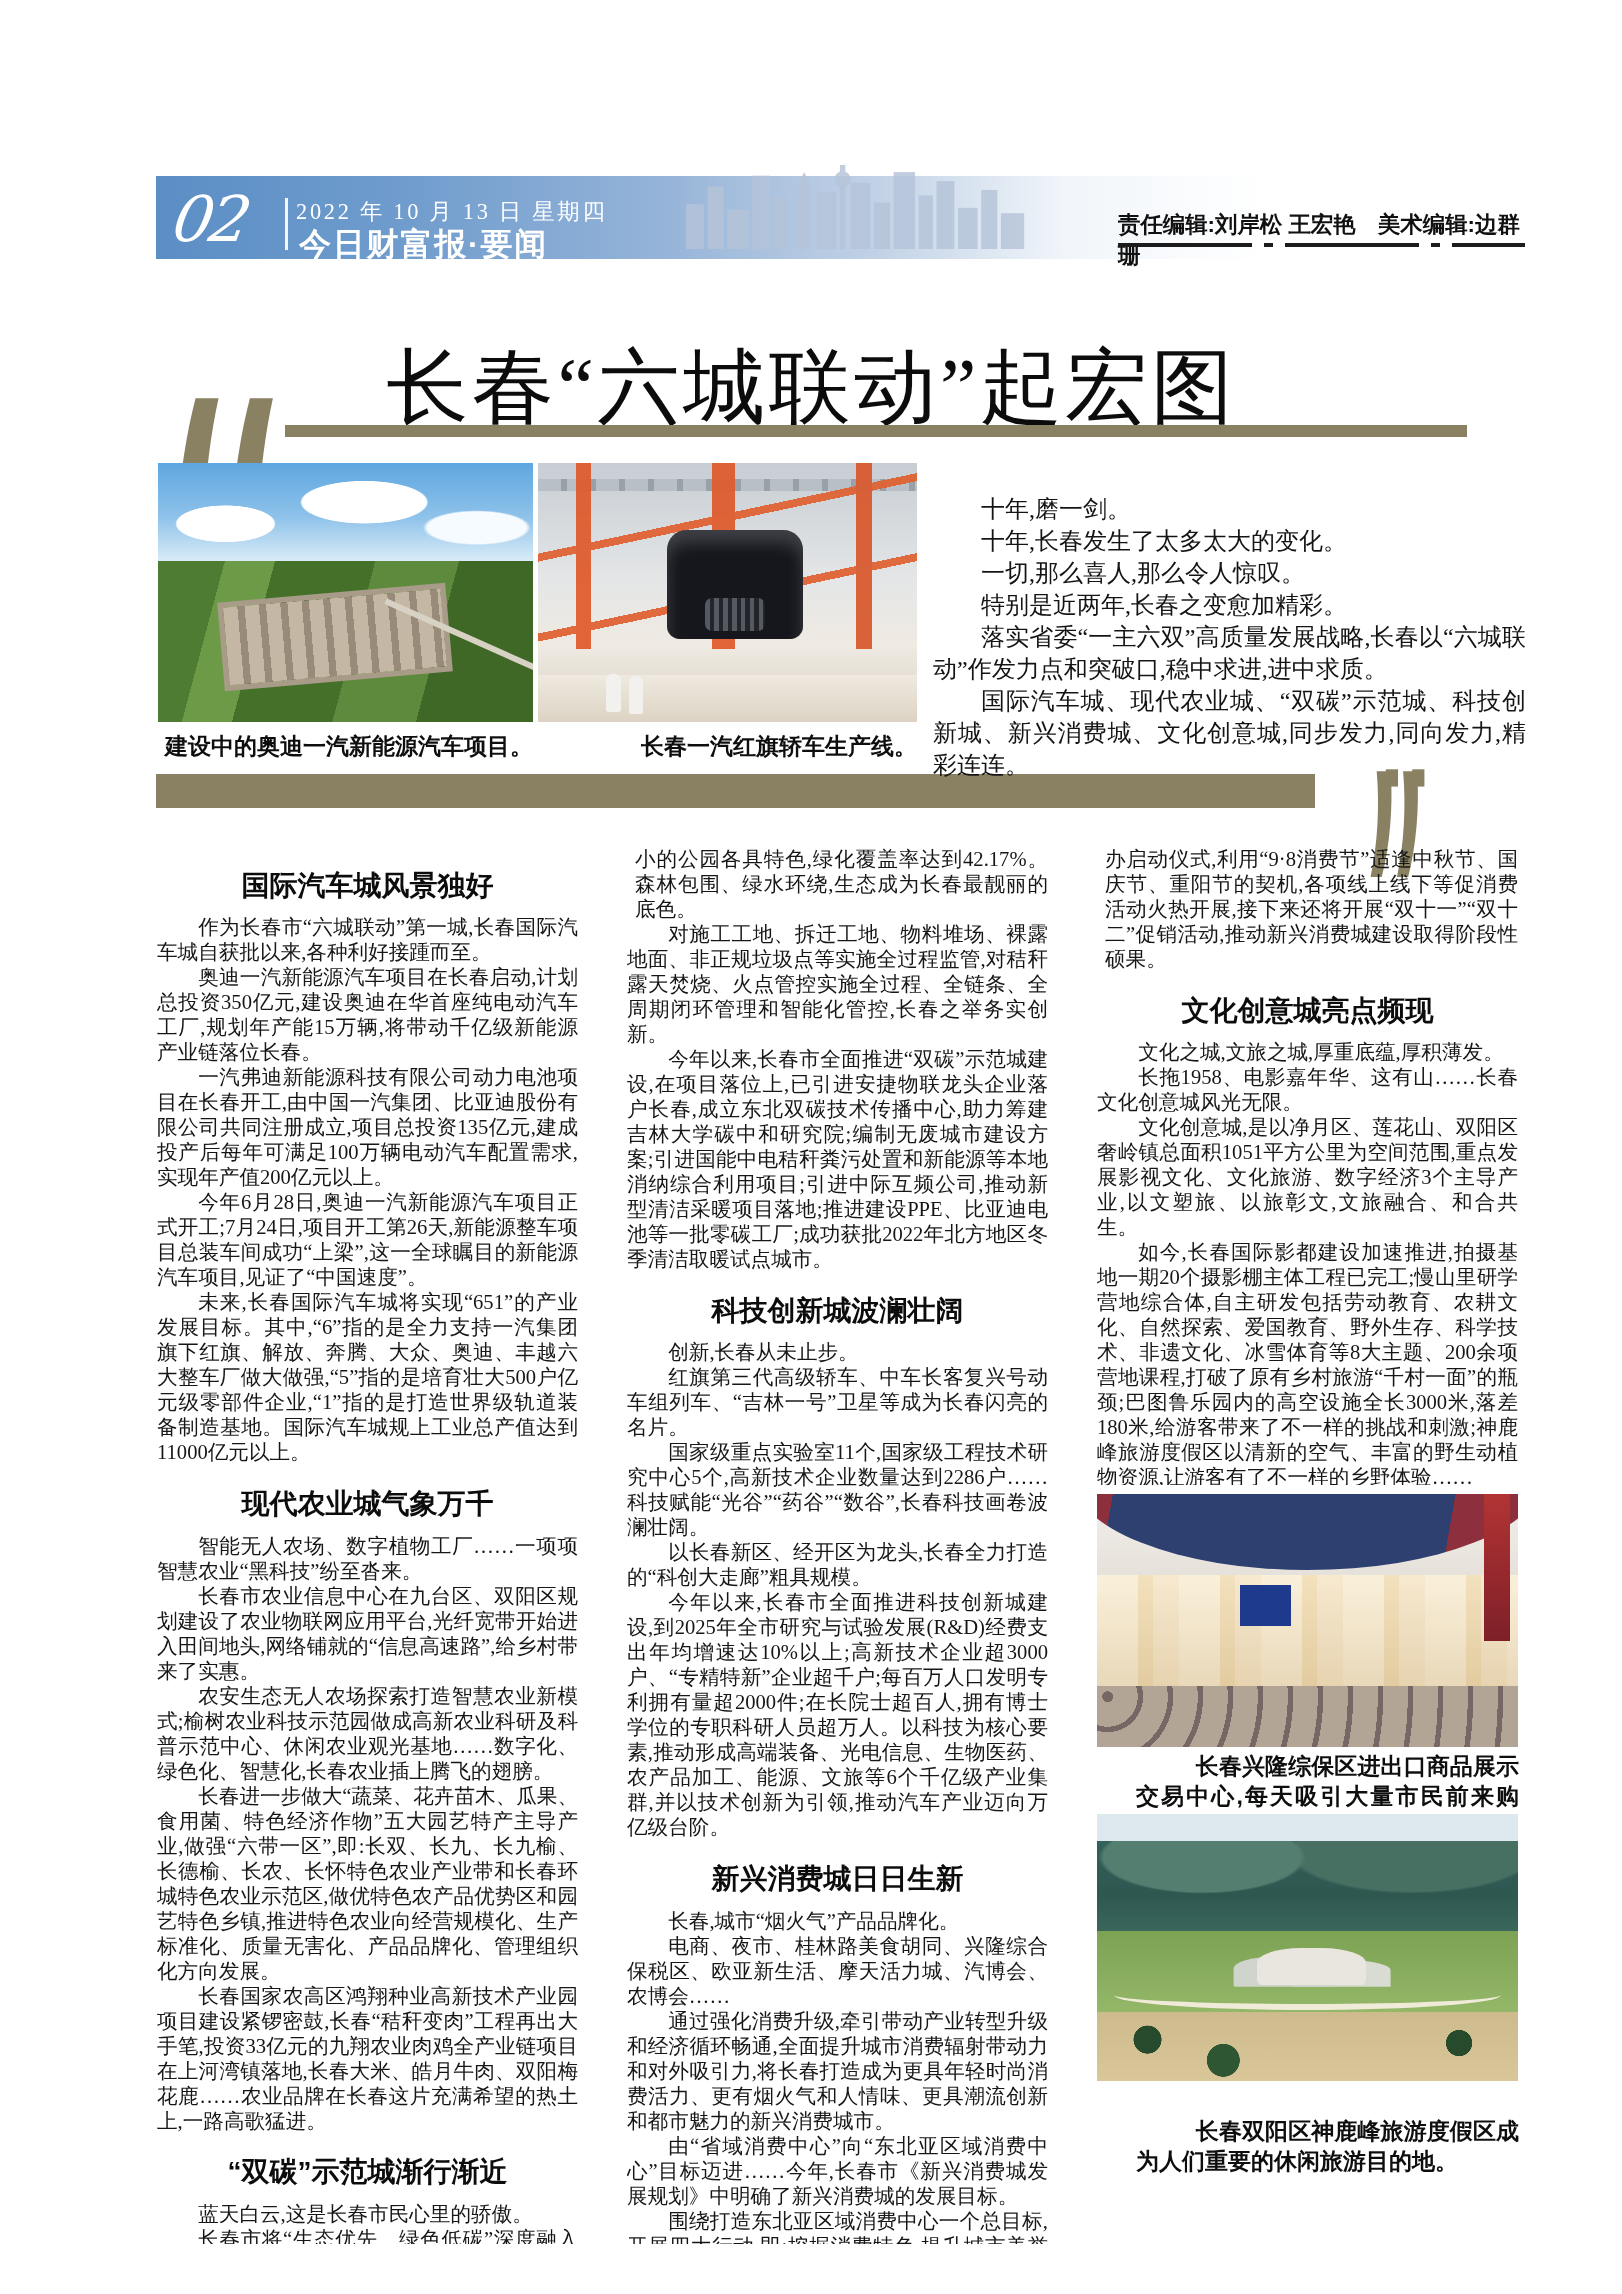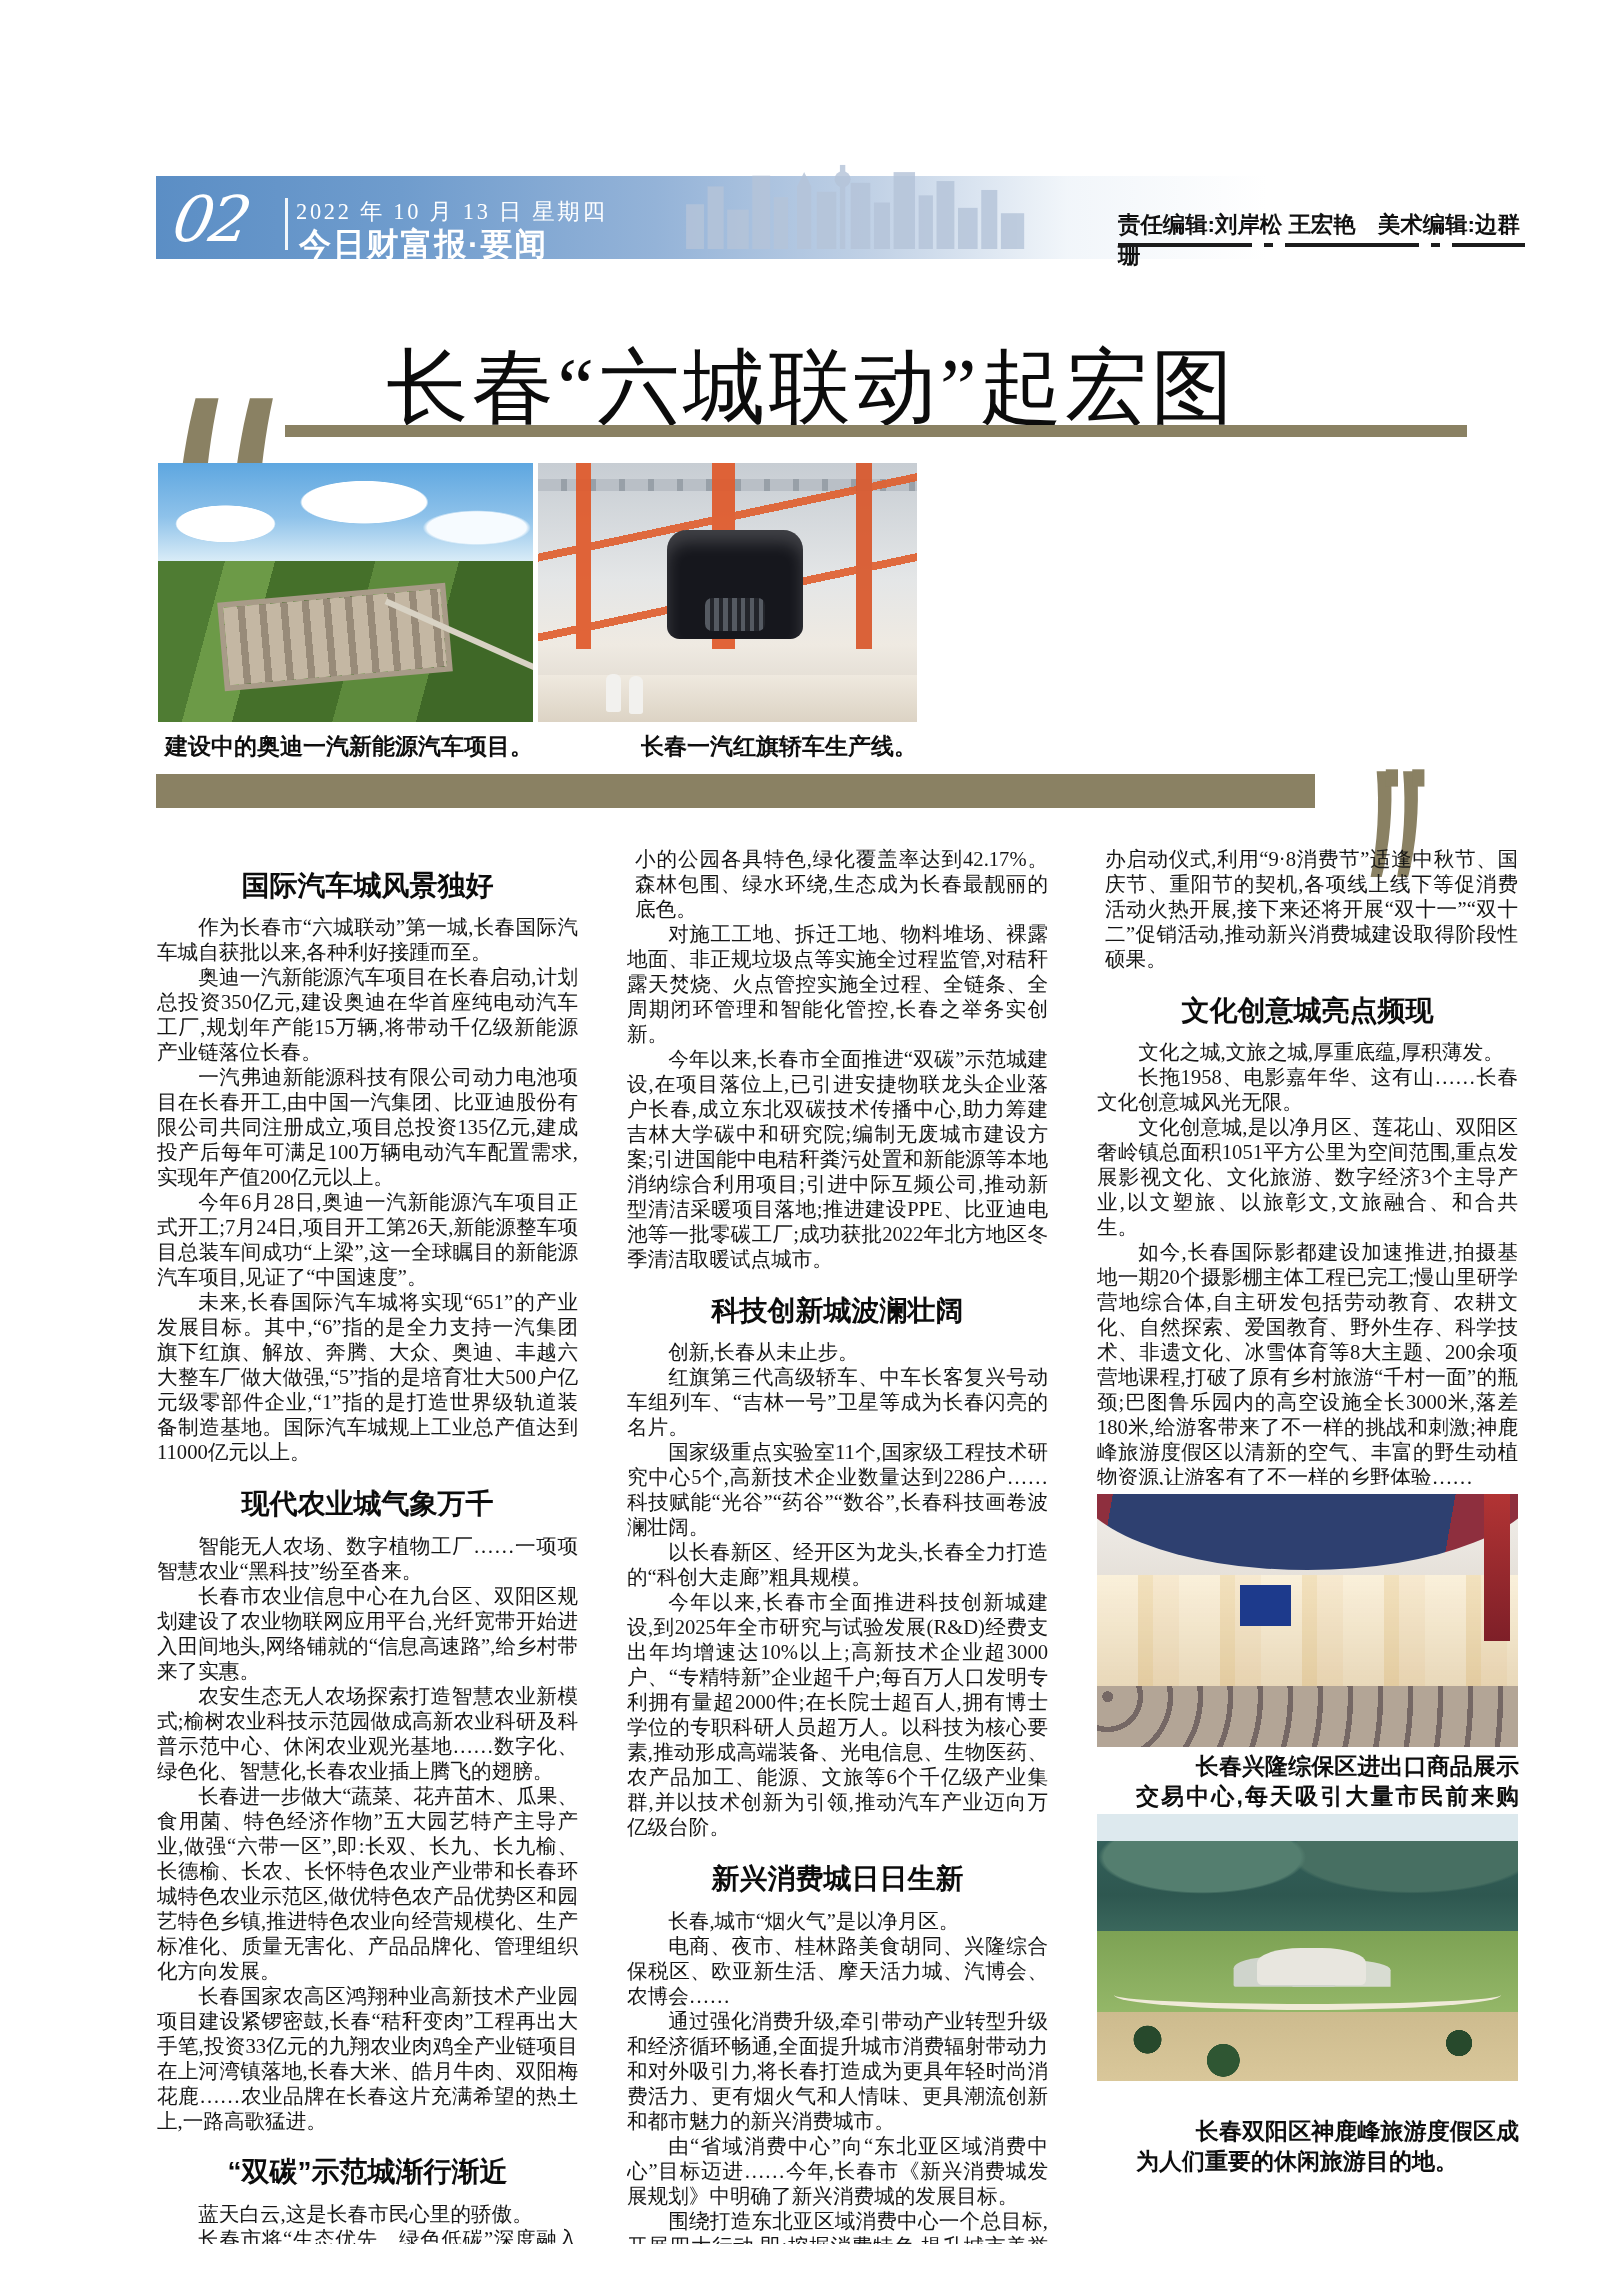--- a/index.html
+++ b/index.html
@@ -177,20 +177,28 @@
     <div class="ph2-beams"></div>
     <div class="ph2-car"></div>
     <div class="ph2-grille"></div>
     <div class="ph2-floor"></div>
     <div class="ph2-worker" style="left:18%;bottom:4%;"></div>
     <div class="ph2-worker" style="left:24%;bottom:3%;"></div>
   </div>
   <div class="caption cap1">建设中的奥迪一汽新能源汽车项目。</div>
   <div class="caption cap2">长春一汽红旗轿车生产线。</div>
 
+  <div class="intro">
+      <p>十年,磨一剑。</p>
+      <p>十年,长春发生了太多太大的变化。</p>
+      <p>一切,那么喜人,那么令人惊叹。</p>
+      <p>特别是近两年,长春之变愈加精彩。</p>
+      <p>落实省委“一主六双”高质量发展战略,长春以“六城联动”作发力点和突破口,稳中求进,进中求质。</p>
+      <p>国际汽车城、现代农业城、“双碳”示范城、科技创新城、新兴消费城、文化创意城,同步发力,同向发力,精彩连连。</p>
+    </div>
 
   <div class="col" style="left:157px;height:1397px;">
       <h3 class="sec-head">国际汽车城风景独好</h3>
       <p class="para">作为长春市“六城联动”第一城,长春国际汽车城自获批以来,各种利好接踵而至。</p>
       <p class="para">奥迪一汽新能源汽车项目在长春启动,计划总投资350亿元,建设奥迪在华首座纯电动汽车工厂,规划年产能15万辆,将带动千亿级新能源产业链落位长春。</p>
       <p class="para">一汽弗迪新能源科技有限公司动力电池项目在长春开工,由中国一汽集团、比亚迪股份有限公司共同注册成立,项目总投资135亿元,建成投产后每年可满足100万辆电动汽车配置需求,实现年产值200亿元以上。</p>
       <p class="para">今年6月28日,奥迪一汽新能源汽车项目正式开工;7月24日,项目开工第26天,新能源整车项目总装车间成功“上梁”,这一全球瞩目的新能源汽车项目,见证了“中国速度”。</p>
       <p class="para">未来,长春国际汽车城将实现“651”的产业发展目标。其中,“6”指的是全力支持一汽集团旗下红旗、解放、奔腾、大众、奥迪、丰越六大整车厂做大做强,“5”指的是培育壮大500户亿元级零部件企业,“1”指的是打造世界级轨道装备制造基地。国际汽车城规上工业总产值达到11000亿元以上。</p>
       <h3 class="sec-head">现代农业城气象万千</h3>
       <p class="para">智能无人农场、数字植物工厂……一项项智慧农业“黑科技”纷至沓来。</p>
@@ -206,21 +214,21 @@
       <p class="para cont">小的公园各具特色,绿化覆盖率达到42.17%。森林包围、绿水环绕,生态成为长春最靓丽的底色。</p>
       <p class="para">对施工工地、拆迁工地、物料堆场、裸露地面、非正规垃圾点等实施全过程监管,对秸秆露天焚烧、火点管控实施全过程、全链条、全周期闭环管理和智能化管控,长春之举务实创新。</p>
       <p class="para">今年以来,长春市全面推进“双碳”示范城建设,在项目落位上,已引进安捷物联龙头企业落户长春,成立东北双碳技术传播中心,助力筹建吉林大学碳中和研究院;编制无废城市建设方案;引进国能中电秸秆粪污处置和新能源等本地消纳综合利用项目;引进中际互频公司,推动新型清洁采暖项目落地;推进建设PPE、比亚迪电池等一批零碳工厂;成功获批2022年北方地区冬季清洁取暖试点城市。</p>
       <h3 class="sec-head">科技创新城波澜壮阔</h3>
       <p class="para">创新,长春从未止步。</p>
       <p class="para">红旗第三代高级轿车、中车长客复兴号动车组列车、“吉林一号”卫星等成为长春闪亮的名片。</p>
       <p class="para">国家级重点实验室11个,国家级工程技术研究中心5个,高新技术企业数量达到2286户……科技赋能“光谷”“药谷”“数谷”,长春科技画卷波澜壮阔。</p>
       <p class="para">以长春新区、经开区为龙头,长春全力打造的“科创大走廊”粗具规模。</p>
       <p class="para">今年以来,长春市全面推进科技创新城建设,到2025年全市研究与试验发展(R&amp;D)经费支出年均增速达10%以上;高新技术企业超3000户、“专精特新”企业超千户;每百万人口发明专利拥有量超2000件;在长院士超百人,拥有博士学位的专职科研人员超万人。以科技为核心要素,推动形成高端装备、光电信息、生物医药、农产品加工、能源、文旅等6个千亿级产业集群,并以技术创新为引领,推动汽车产业迈向万亿级台阶。</p>
       <h3 class="sec-head">新兴消费城日日生新</h3>
-      <p class="para">长春,城市“烟火气”是以净月区。</p>
+      <p class="para">长春,城市“烟火气”产品品牌化。</p>
       <p class="para">电商、夜市、桂林路美食胡同、兴隆综合保税区、欧亚新生活、摩天活力城、汽博会、农博会……</p>
       <p class="para">通过强化消费升级,牵引带动产业转型升级和经济循环畅通,全面提升城市消费辐射带动力和对外吸引力,将长春打造成为更具年轻时尚消费活力、更有烟火气和人情味、更具潮流创新和都市魅力的新兴消费城市。</p>
       <p class="para">由“省域消费中心”向“东北亚区域消费中心”目标迈进……今年,长春市《新兴消费城发展规划》中明确了新兴消费城的发展目标。</p>
       <p class="para">围绕打造东北亚区域消费中心一个总目标,开展四大行动,即:挖掘消费特色,提升城市美誉度行动;丰富消费业态,催生消费新动力行动;提升消费载体,拓展消费新平台行动;优化消费环境,营造消费新氛围行动。为推进新兴消费城建设,长春市成立了新兴消费城工作专班,统筹推进全市新兴消费城建设各项工作任务。</p>
     </div>
   <div class="col" style="left:1097px;height:638px;">
       <p class="para cont">办启动仪式,利用“9·8消费节”适逢中秋节、国庆节、重阳节的契机,各项线上线下等促消费活动火热开展,接下来还将开展“双十一”“双十二”促销活动,推动新兴消费城建设取得阶段性硕果。</p>
       <h3 class="sec-head">文化创意城亮点频现</h3>
       <p class="para">文化之城,文旅之城,厚重底蕴,厚积薄发。</p>
       <p class="para">长拖1958、电影嘉年华、这有山……长春文化创意城风光无限。</p>

